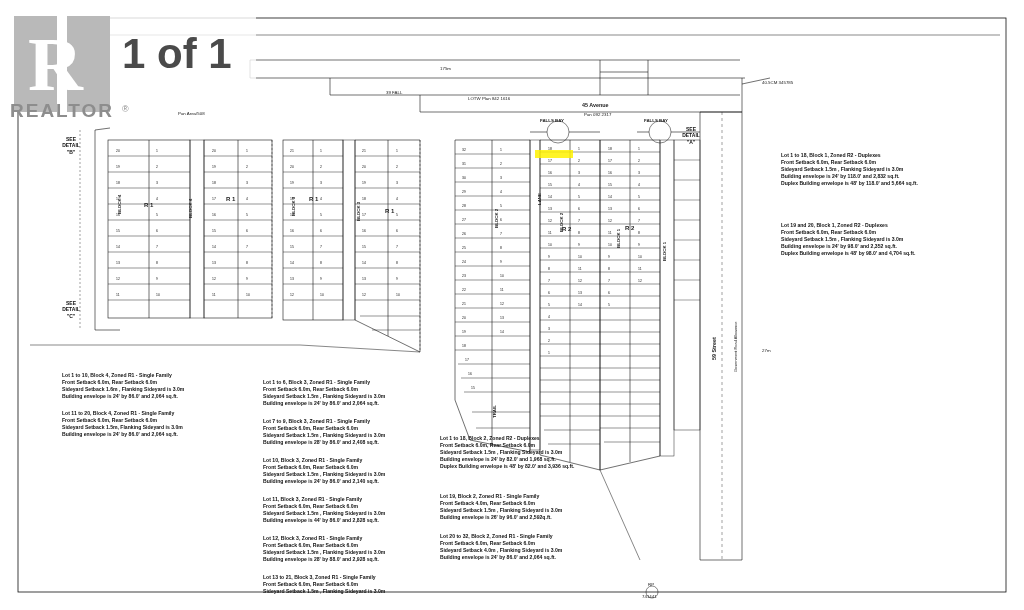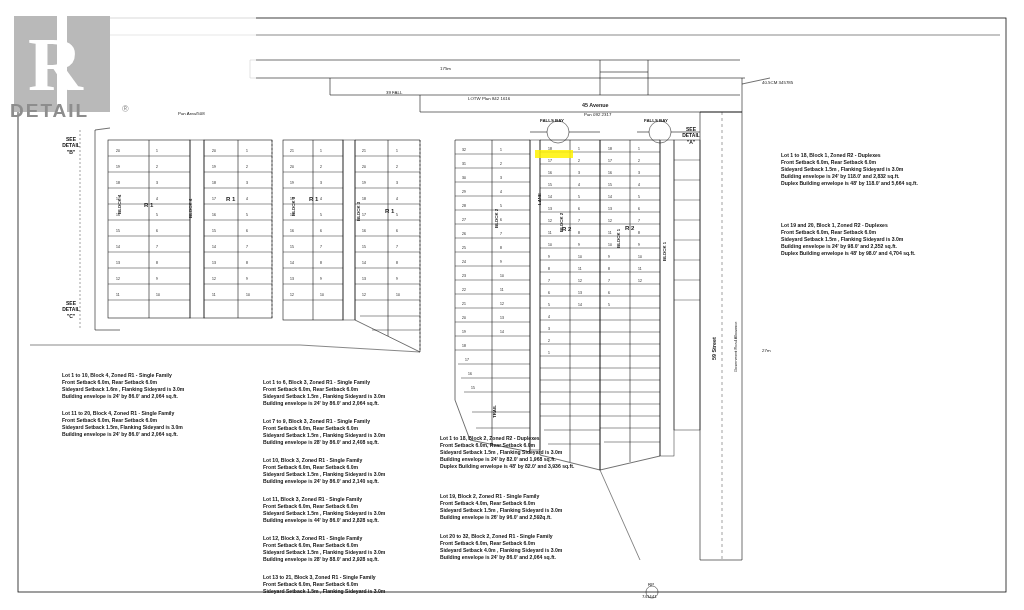--- a/index.html
+++ b/index.html
@@ -552,15 +552,16 @@
   <div class="note" style="left:440px;top:533px;width:215px;">Lot 20 to 32, Block 2, Zoned R1 - Single Family
 Front Setback 6.0m, Rear Setback 6.0m
 Sideyard Setback 4.0m , Flanking Sideyard is 3.0m
 Building envelope is 24' by 86.0' and 2,064 sq.ft.</div>
 </div>
 
 <div class="wm">
   <div class="wm-box"></div>
   <div class="wm-sq"></div>
   <div class="wm-r">R</div>
-  <div class="wm-realtor">DETAIL</div>
+  <div class="wm-text">1 of 1</div>
+  <div class="wm-realtor">REALTOR</div>
   <div class="wm-reg">®</div>
 </div>
 
 </body></html>

